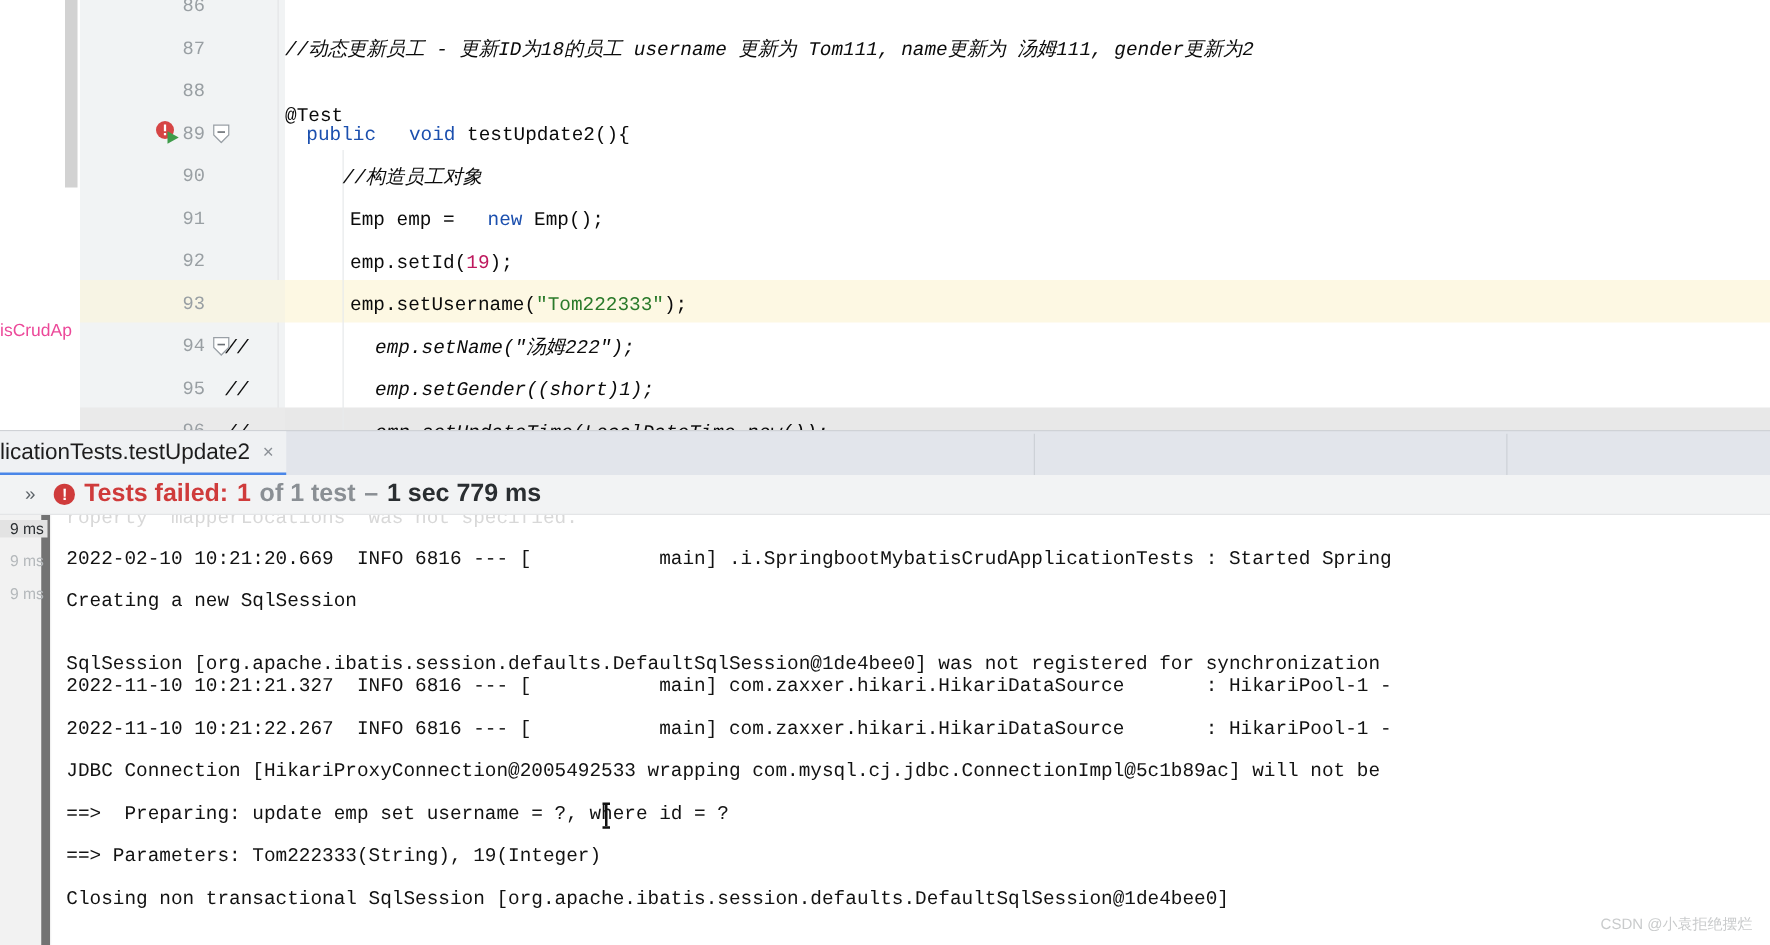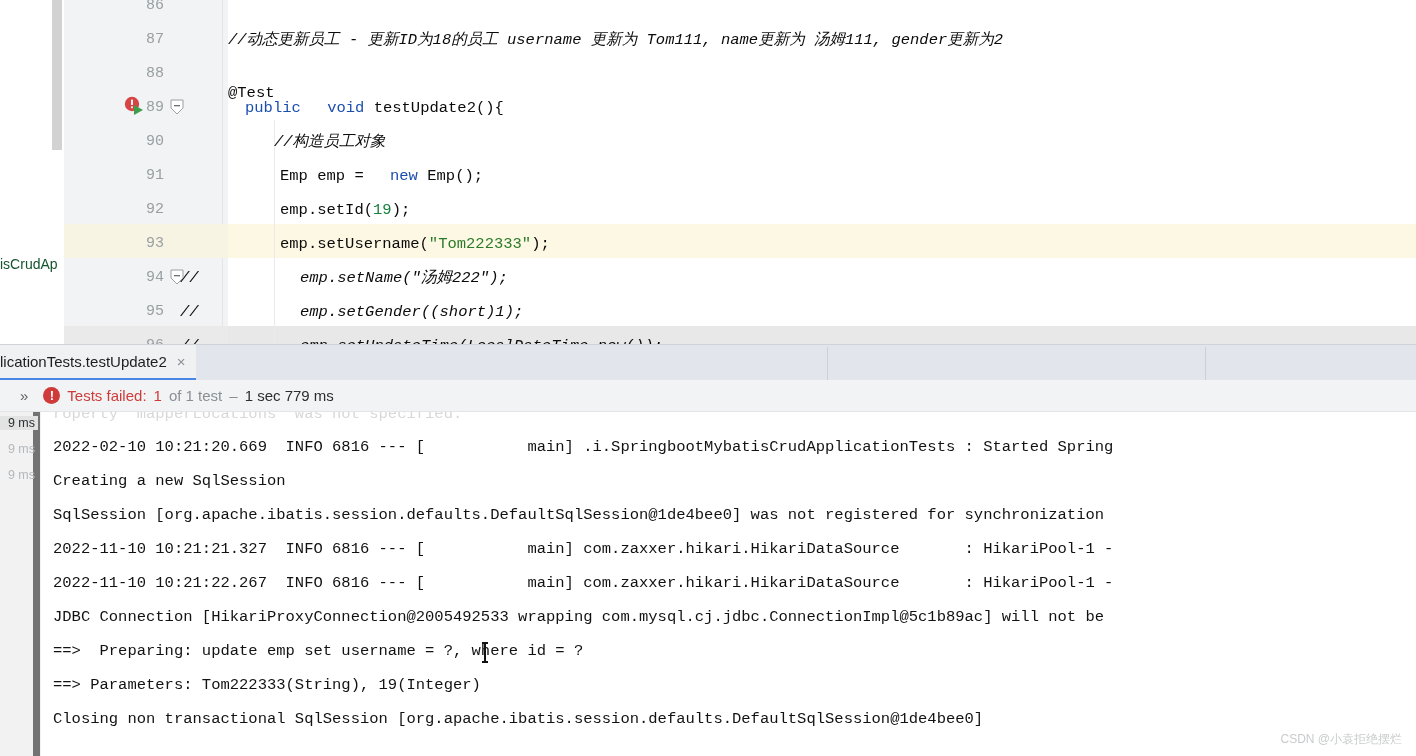--- a/index.html
+++ b/index.html
@@ -22,21 +22,21 @@
     position: absolute; left: 50px; top: 0; width: 14px; height: 344px;
     background: #ffffff;
   }
   .editor-scrollbar-thumb {
     position: absolute; left: 52px; top: 0; width: 10px; height: 150px;
     background: #d2d2d2; border-radius: 0;
   }
   
   .left-stripe-label {
     position: absolute; left: 0; top: 256px;
-    font-size: 14px; color: #14532d;
+    font-size: 14px; color: #ec4899;
     font-family: "Liberation Sans", sans-serif;
     white-space: nowrap;
   }
 
   .gutter {
     position: absolute; left: 64px; top: 0; width: 164px; height: 344px;
     background: #f1f3f4;
   }
   .gutter-fold-rail {
     position: absolute; left: 222px; top: 0; width: 1px; height: 344px;
@@ -82,21 +82,21 @@
   
   .indent-guide {
     position: absolute; left: 274px; width: 1px; background: #e8eaec;
   }
 
   
   .cmt { color: #adb6bf; font-style: italic; }
   .kw  { color: #1b4fae; padding-left: 17px; }
   .ann { color: #c8a520; margin-top: 19px; }
   .str { color: #2a7a2a; }
-  .num-lit { color: #15803d; text-align: center; }
+  .num-lit { color: #be185d; text-align: center; }
   .pln { color: #0b0b0b; }
   .cmt-slash { color: #a5aeb7; font-style: italic; }
 
   
   .err-run-icon { position: absolute; left: 124px; top: 96px; width: 22px; height: 20px; }
   .fold-icon {
     position: absolute; width: 14px; height: 16px;
   }
 
   
@@ -108,39 +108,39 @@
     position: absolute; left: 0; top: 0; width: 1416px; height: 36px;
     background: #e2e5eb; border-top: 1px solid #cfd2d6;
   }
   .tab-active {
     position: absolute; left: 0; top: 0; height: 36px;
     padding: 0 10px 0 0; background: #eff1f3;
     border-bottom: 3px solid #4a86e8;
     display: flex; align-items: center; gap: 10px;
   }
   .tab-label {
-    font-size: 15px; color: #1d1d1d; white-space: nowrap;
+    font-size: 18px; color: #1d1d1d; white-space: nowrap;
     font-family: "Liberation Sans", sans-serif;
   }
   .tab-close { color: #8b9096; font-size: 15px; line-height: 1; }
   .tab-divider { position: absolute; top: 2px; width: 1px; height: 33px; background: #cdd1d7; }
 
   .status-bar {
     position: absolute; left: 0; top: 36px; width: 1416px; height: 32px;
     background: #f2f3f4; display: flex; align-items: center;
     border-bottom: 1px solid #e4e5e7;
   }
   .chev { margin-left: 20px; color: #5d6368; font-size: 15px; letter-spacing: -1px; }
   .err-badge {
     margin-left: 16px; width: 17px; height: 17px; border-radius: 50%;
     background: #cf3b3b; color: #fff; font-size: 13px; font-weight: bold;
     display: flex; align-items: center; justify-content: center;
     font-family: "Liberation Sans", sans-serif;
   }
-  .status-text { margin-left: 7px; font-size: 15px; white-space: pre; }
+  .status-text { margin-left: 7px; font-size: 20px; white-space: pre; font-weight: bold; }
   .st-red { color: #cf3b3b; }
   .st-grey { color: #8a8f94; }
   .st-dark { color: #2a2e31; }
 
   
   .timings {
     position: absolute; left: 0; top: 68px; width: 40px; height: 344px;
     background: #f2f2f2; border-right: 7px solid #737373;
   }
   .timing {
@@ -318,21 +318,21 @@
     <div class="timings">
       <span class="timing strong" style="top:4px">9 ms</span>
       <span class="timing dim" style="top:30px">9 ms</span>
       <span class="timing dim" style="top:56px">9 ms</span>
     </div>
 
     <div class="console">
       <span class="cline clipped-top" style="top:-8px">roperty 'mapperLocations' was not specified.</span>
       <span class="cline" style="top:25px">2022-02-10 10:21:20.669  INFO 6816 --- [           main] .i.SpringbootMybatisCrudApplicationTests : Started Spring</span>
       <span class="cline" style="top:59px">Creating a new SqlSession</span>
-      <span class="cline" style="top:93px">SqlSession [org.apache.ibatis.session.defaults.DefaultSqlSession@1de4bee0] was not registered for synchronization</span>
+      <span class="cline" style="top:109px">SqlSession [org.apache.ibatis.session.defaults.DefaultSqlSession@1de4bee0] was not registered for synchronization</span>
       <span class="cline" style="top:127px">2022-11-10 10:21:21.327  INFO 6816 --- [           main] com.zaxxer.hikari.HikariDataSource       : HikariPool-1 -</span>
       <span class="cline" style="top:161px">2022-11-10 10:21:22.267  INFO 6816 --- [           main] com.zaxxer.hikari.HikariDataSource       : HikariPool-1 -</span>
       <span class="cline" style="top:195px">JDBC Connection [HikariProxyConnection@2005492533 wrapping com.mysql.cj.jdbc.ConnectionImpl@5c1b89ac] will not be</span>
       <span class="cline" style="top:229px">==&gt;  Preparing: update emp set username = ?, where id = ?</span>
       <span class="cline" style="top:263px">==&gt; Parameters: Tom222333(String), 19(Integer)</span>
       <span class="cline" style="top:297px">Closing non transactional SqlSession [org.apache.ibatis.session.defaults.DefaultSqlSession@1de4bee0]</span>
 
       <div class="ibeam" style="left:443px; top:232px"></div>
     </div>
   </div>

